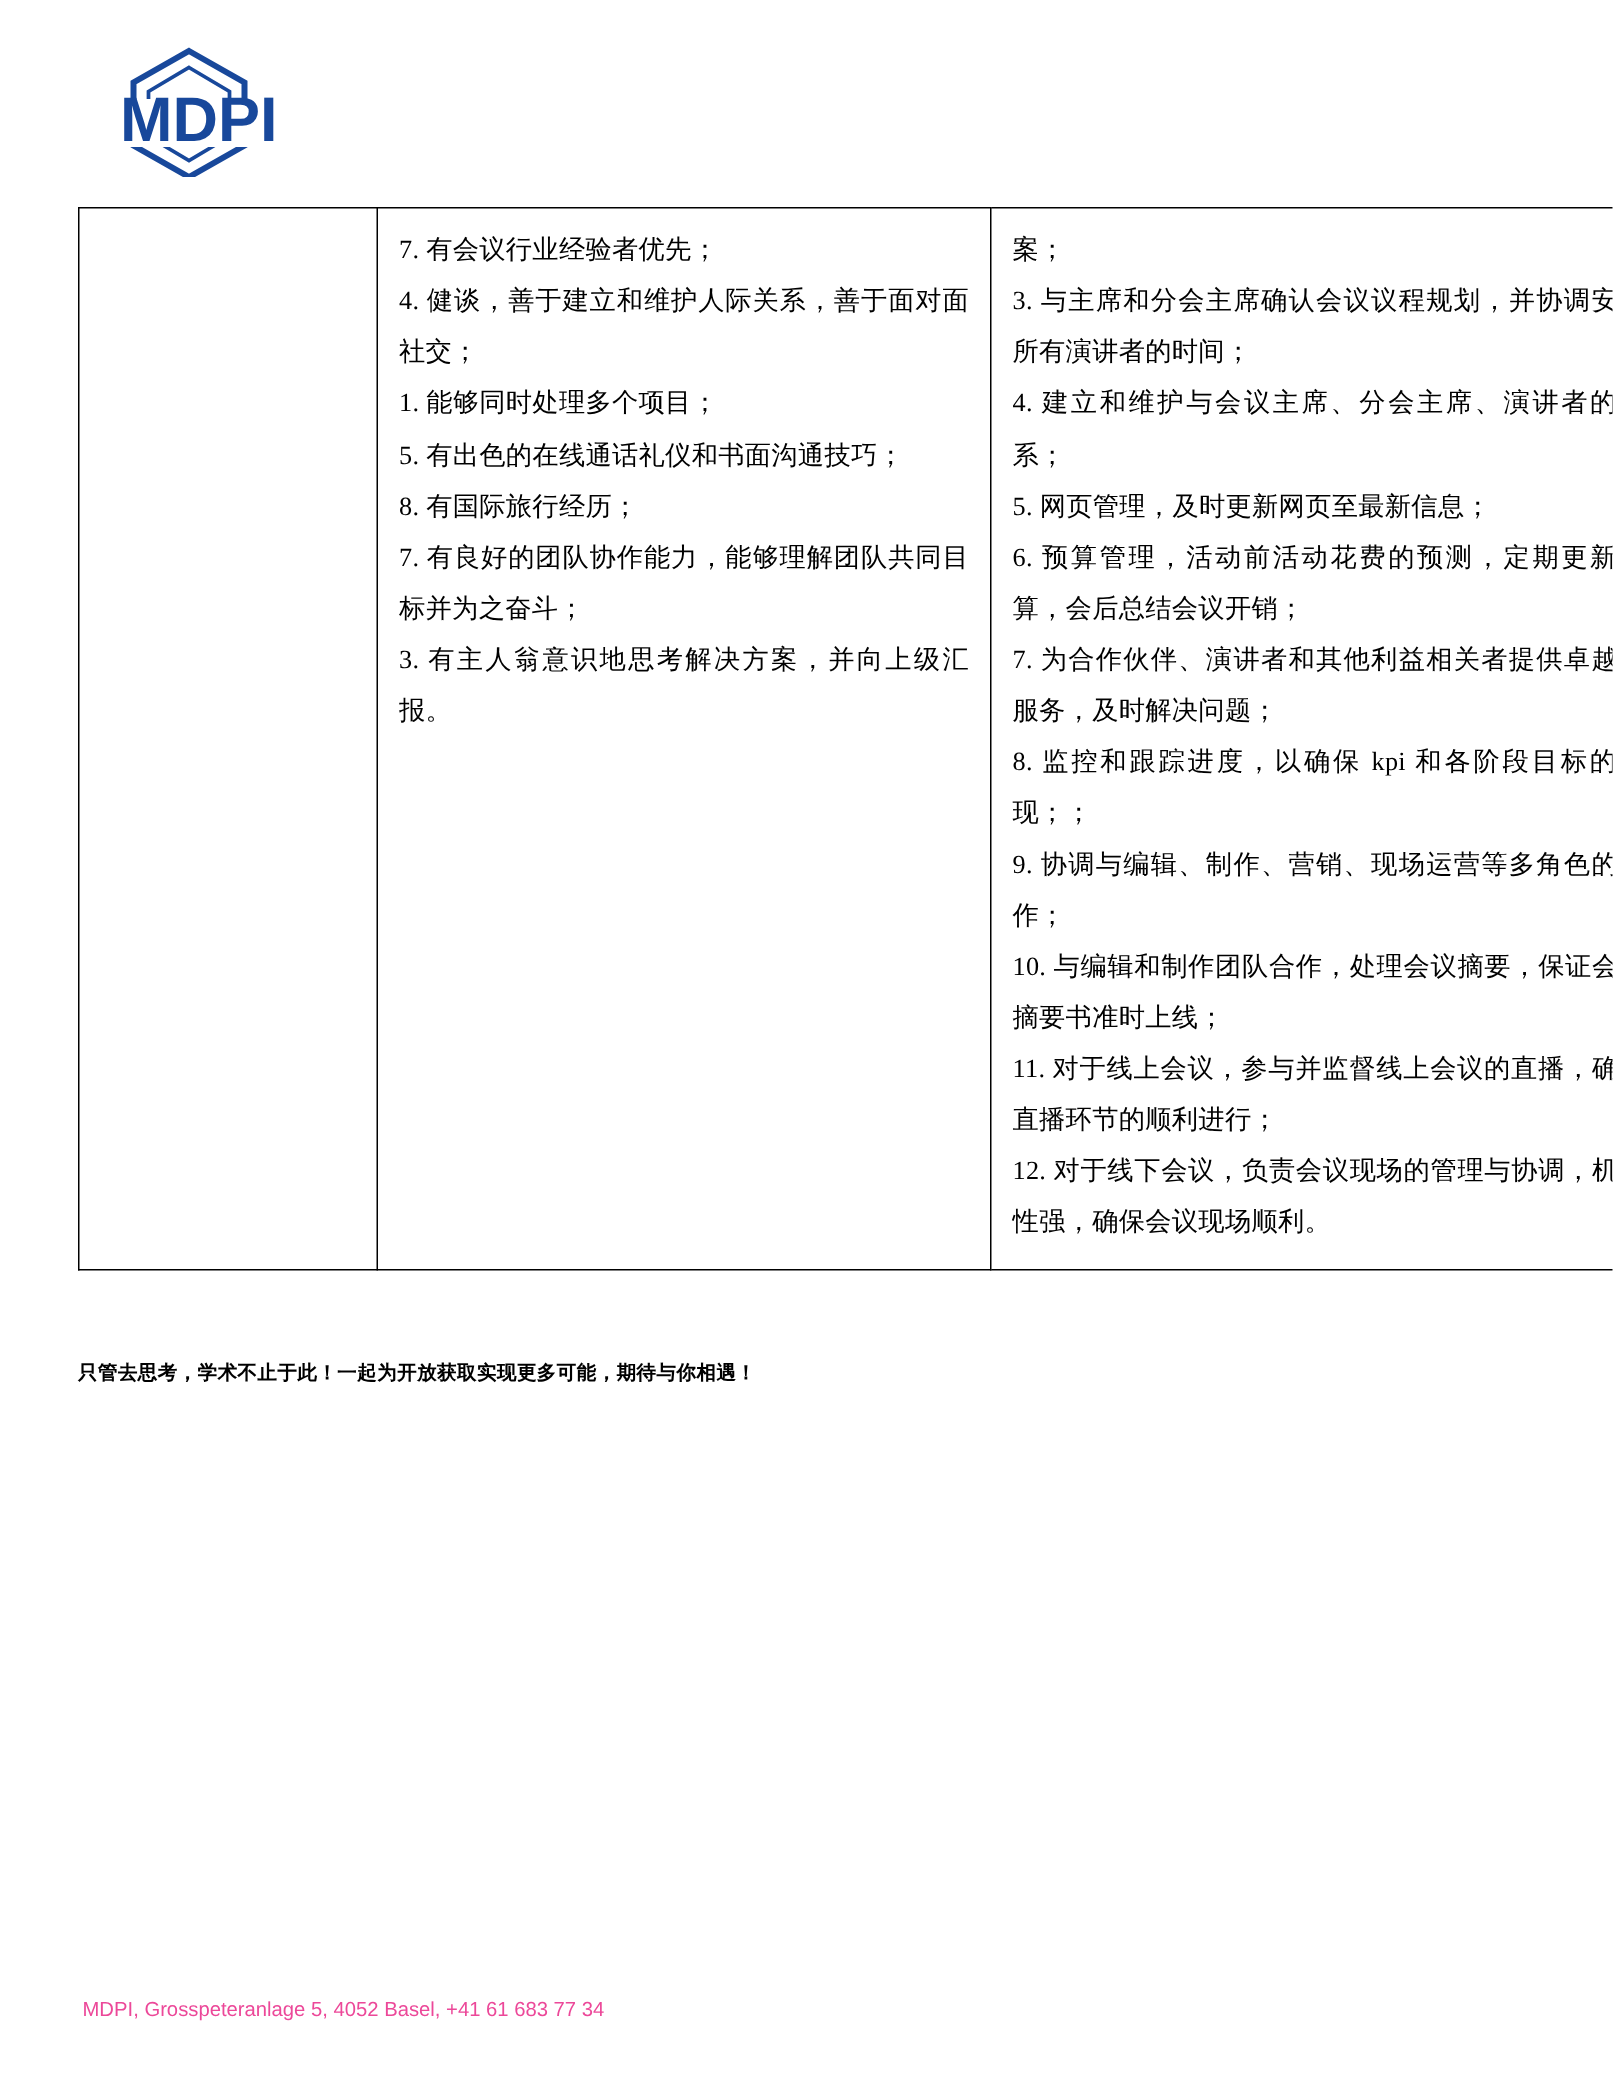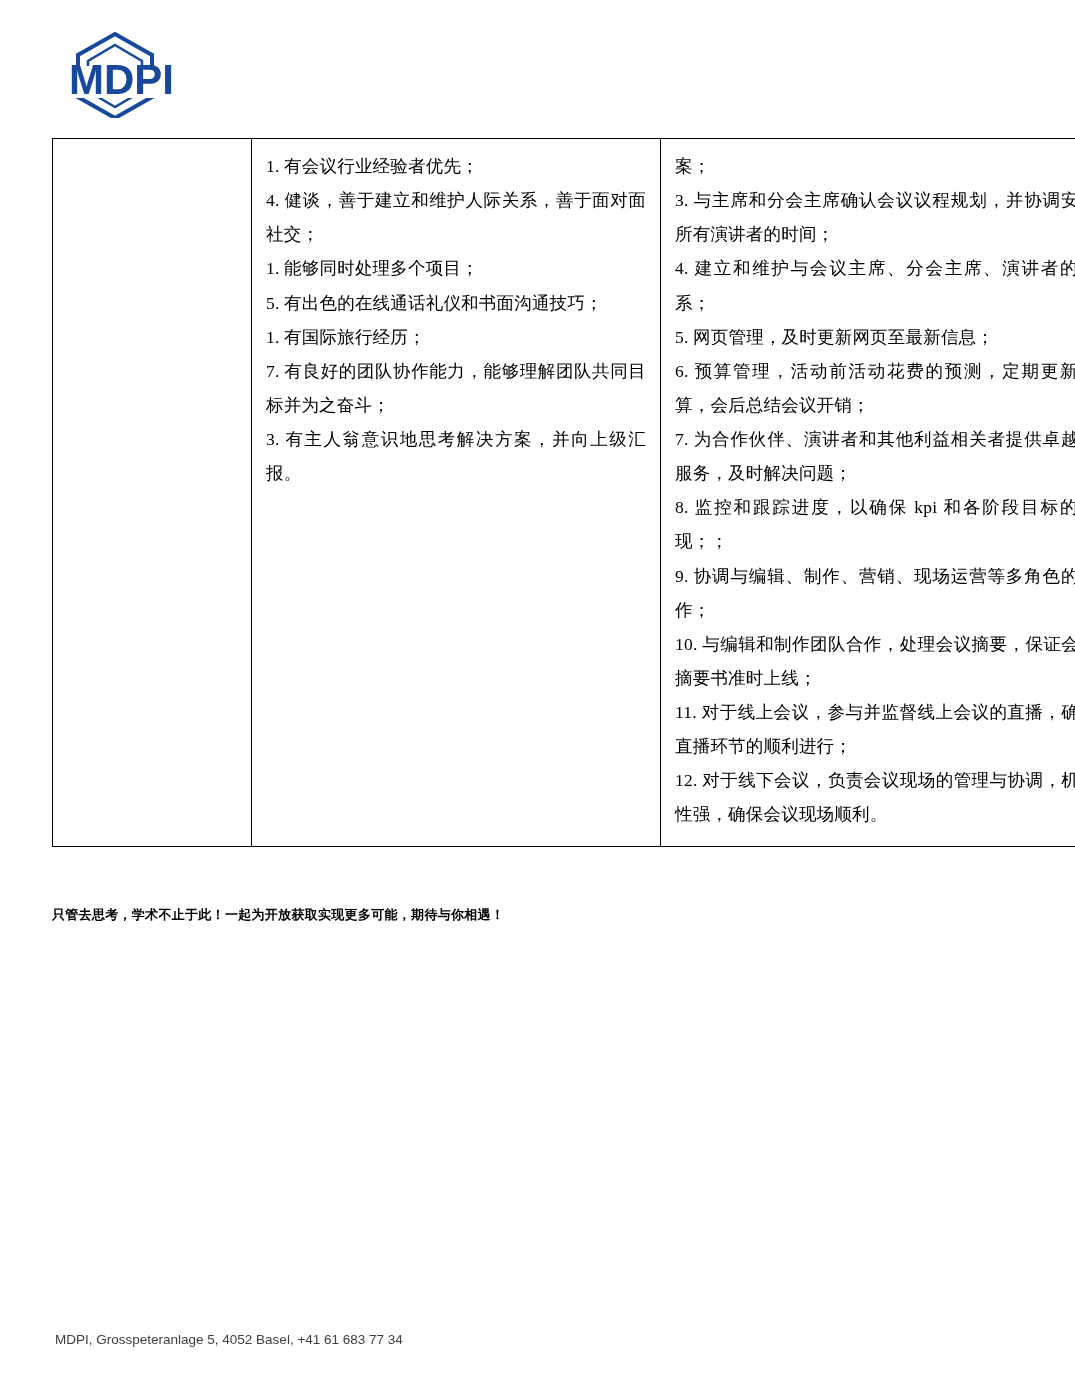--- a/index.html
+++ b/index.html
@@ -12,21 +12,21 @@
     height: 1396px;
     position: relative;
     font-family: "Liberation Serif", "DejaVu Serif", serif;
     color: #000000;
     overflow: hidden;
   }
 
   
   .logo-wrap {
     position: absolute;
-    left: 55px;
+    left: 66px;
     top: 28px;
     width: 150px;
     height: 90px;
   }
   .logo-wrap svg { display: block; }
 
   
   .doc-table {
     position: absolute;
     left: 52px;
@@ -65,21 +65,21 @@
   }
 
   
   .footer {
     position: absolute;
     left: 55px;
     top: 1330px;
     font-family: "Liberation Sans", "DejaVu Sans", sans-serif;
     font-size: 13.5px;
     line-height: 1.45;
-    color: #404040;
+    color: #ec4899;
   }
   .footer div { white-space: nowrap; }
 </style>
 </head>
 <body>
 
 <div class="logo-wrap">
   <svg width="150" height="90" viewBox="0 0 150 90" xmlns="http://www.w3.org/2000/svg">
     <g>
       <polygon points="60,6 97,27 97,69 60,90 23,69 23,27" fill="#ffffff" stroke="#18489B" stroke-width="4"></polygon>
@@ -90,25 +90,25 @@
   </svg>
 </div>
 
 <table class="doc-table">
   <tbody>
     <tr>
       <td class="col-label">
         <div class="cell-line"></div>
       </td>
       <td class="col-mid">
-        <div class="cell-line">1. 有会议行业经验者优先；</div>
+        <div class="cell-line">7. 有会议行业经验者优先；</div>
         <div class="cell-line">4. 健谈，善于建立和维护人际关系，善于面对面社交；</div>
         <div class="cell-line">1. 能够同时处理多个项目；</div>
         <div class="cell-line">5. 有出色的在线通话礼仪和书面沟通技巧；</div>
-        <div class="cell-line">1. 有国际旅行经历；</div>
+        <div class="cell-line">8. 有国际旅行经历；</div>
         <div class="cell-line">7. 有良好的团队协作能力，能够理解团队共同目标并为之奋斗；</div>
         <div class="cell-line">3. 有主人翁意识地思考解决方案，并向上级汇报。</div>
       </td>
       <td class="col-right">
         <div class="cell-line">案；</div>
         <div class="cell-line">3. 与主席和分会主席确认会议议程规划，并协调安排所有演讲者的时间；</div>
         <div class="cell-line">4. 建立和维护与会议主席、分会主席、演讲者的关系；</div>
         <div class="cell-line">5. 网页管理，及时更新网页至最新信息；</div>
         <div class="cell-line">6. 预算管理，活动前活动花费的预测，定期更新预算，会后总结会议开销；</div>
         <div class="cell-line">7. 为合作伙伴、演讲者和其他利益相关者提供卓越的服务，及时解决问题；</div>

